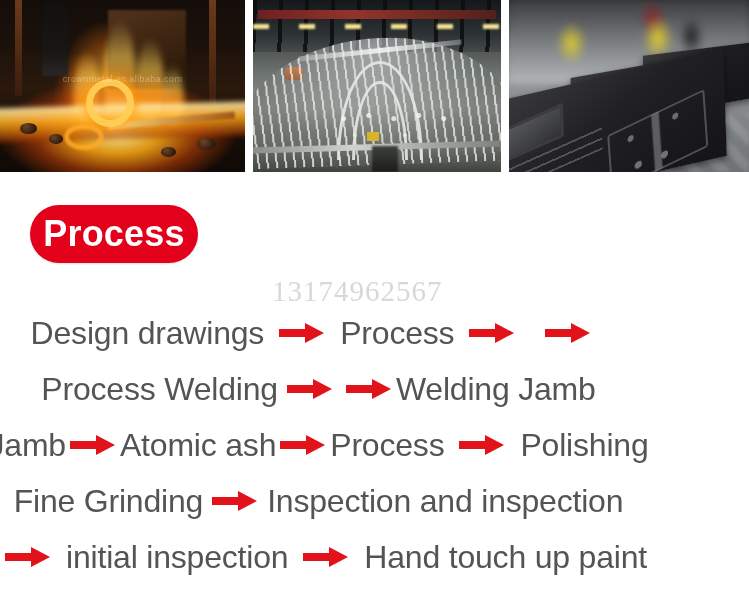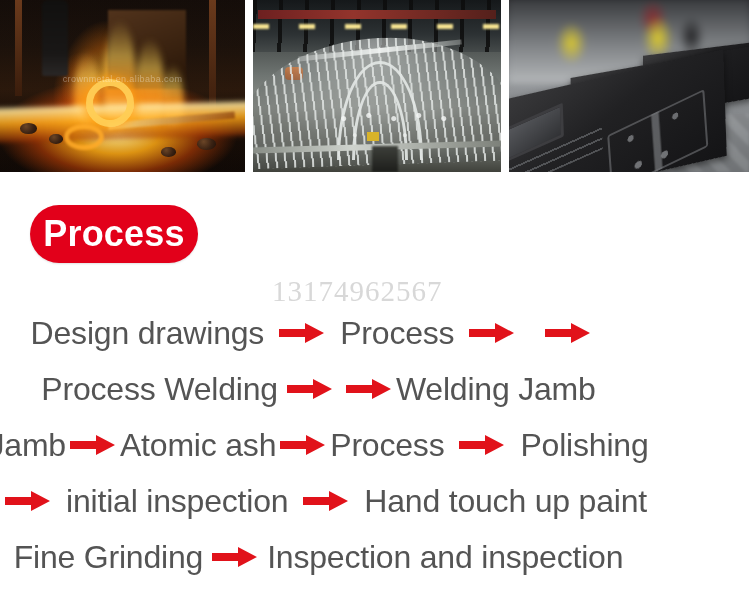--- a/index.html
+++ b/index.html
@@ -536,43 +536,43 @@
         <span class="sp-m"></span>
         <span class="arrow">
           <svg width="46" height="26" viewBox="0 0 46 26" aria-hidden="true">
             <path d="M0 9 H26 V3 L45 13 L26 23 V17 H0 Z" fill="#e1121a"></path>
           </svg>
         </span>
         <span class="sp-m"></span>
         <span class="step">Polishing</span>
       </div>
       <div class="flow-line">
-        <span class="sp-m"></span>
-        <span class="arrow">
-          <svg width="46" height="26" viewBox="0 0 46 26" aria-hidden="true">
-            <path d="M0 9 H26 V3 L45 13 L26 23 V17 H0 Z" fill="#e1121a"></path>
-          </svg>
-        </span>
-        <span class="sp-m"></span>
-        <span class="step">initial inspection</span>
-        <span class="sp-m"></span>
-        <span class="arrow">
-          <svg width="46" height="26" viewBox="0 0 46 26" aria-hidden="true">
-            <path d="M0 9 H26 V3 L45 13 L26 23 V17 H0 Z" fill="#e1121a"></path>
-          </svg>
-        </span>
-        <span class="sp-m"></span>
-        <span class="step">Hand touch up paint</span>
-      </div>
-      <div class="flow-line">
         <span class="step">Fine Grinding</span>
         <span class="sp-s"></span>
         <span class="arrow">
           <svg width="46" height="26" viewBox="0 0 46 26" aria-hidden="true">
             <path d="M0 9 H26 V3 L45 13 L26 23 V17 H0 Z" fill="#e1121a"></path>
           </svg>
         </span>
         <span class="sp-s"></span>
         <span class="step">Inspection and inspection</span>
       </div>
+      <div class="flow-line">
+        <span class="sp-m"></span>
+        <span class="arrow">
+          <svg width="46" height="26" viewBox="0 0 46 26" aria-hidden="true">
+            <path d="M0 9 H26 V3 L45 13 L26 23 V17 H0 Z" fill="#e1121a"></path>
+          </svg>
+        </span>
+        <span class="sp-m"></span>
+        <span class="step">initial inspection</span>
+        <span class="sp-m"></span>
+        <span class="arrow">
+          <svg width="46" height="26" viewBox="0 0 46 26" aria-hidden="true">
+            <path d="M0 9 H26 V3 L45 13 L26 23 V17 H0 Z" fill="#e1121a"></path>
+          </svg>
+        </span>
+        <span class="sp-m"></span>
+        <span class="step">Hand touch up paint</span>
+      </div>
     </div>
 
 </div>
 
 </body></html>

